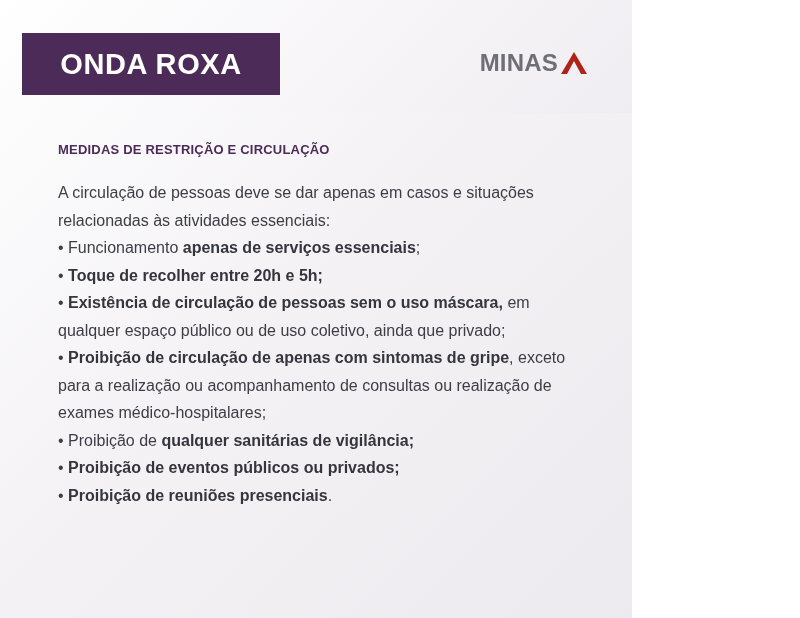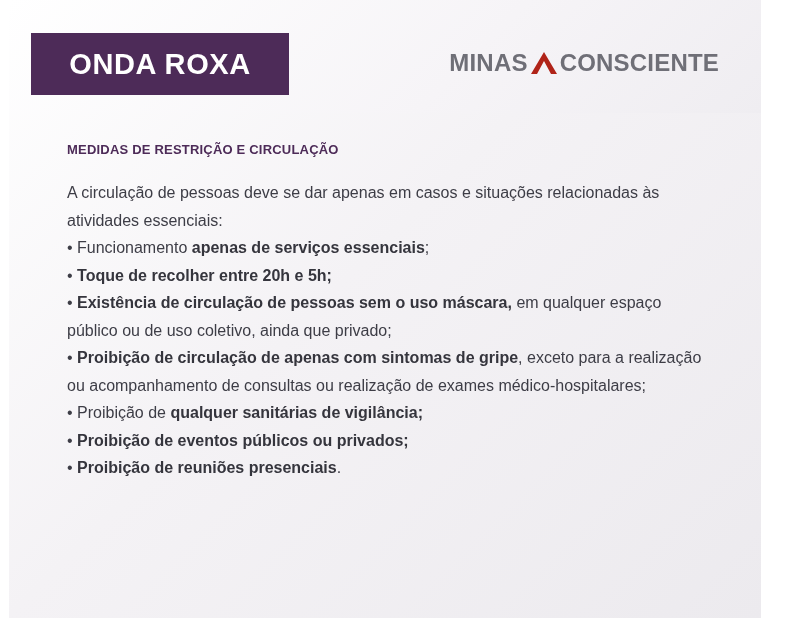--- a/index.html
+++ b/index.html
@@ -8,25 +8,24 @@
   }
   body {
     width: 800px;
     height: 618px;
     font-family: "Liberation Sans", sans-serif;
     background: #ffffff;
     overflow: hidden;
   }
   .slide {
     position: relative;
-    width: 752px;
+    width: 632px;
     height: 618px;
     background: linear-gradient(135deg, #ffffff 0%, #f4f2f5 45%, #eceaee 100%);
     box-sizing: border-box;
-    margin-left: 9px;
   }
   
   .header {
     position: relative;
     width: 100%;
     height: 113px;
     background: linear-gradient(135deg, #ffffff 0%, #f6f4f7 60%, #efedf1 100%);
   }
   .title-plate {
     position: absolute;
@@ -125,21 +124,20 @@
       <span class="title-text">ONDA ROXA</span>
     </div>
 
     <div class="brand">
       <span class="word-a">MINAS</span>
       <span class="mark">
         <svg width="30" height="30" viewBox="0 0 30 30" aria-hidden="true">
           <polygon points="15,4 28,26 22,26 15,13 8,26 2,26" fill="#b02318"></polygon>
         </svg>
       </span>
-      <span class="word-b">CONSCIENTE</span>
     </div>
   </div>
 
   <div class="content">
     <h2 class="section-title">MEDIDAS DE RESTRIÇÃO E CIRCULAÇÃO</h2>
 
     <p class="para">A circulação de pessoas deve se dar apenas em casos e situações relacionadas às atividades essenciais:</p>
 
     <ul class="list">
       <li>

